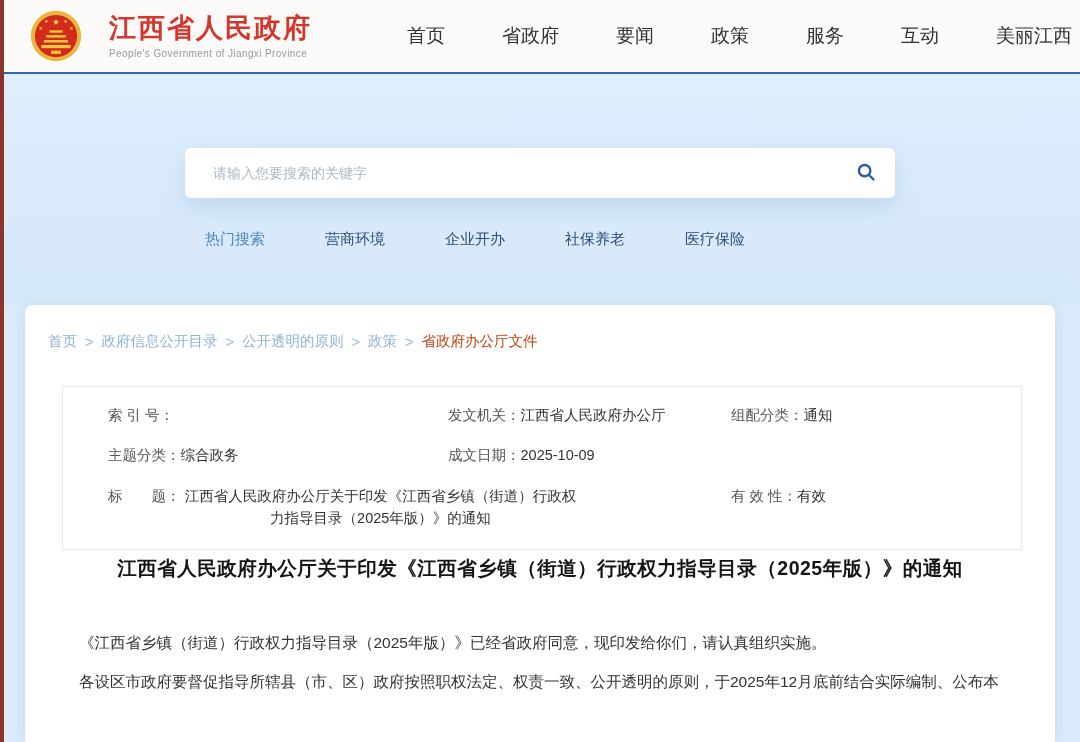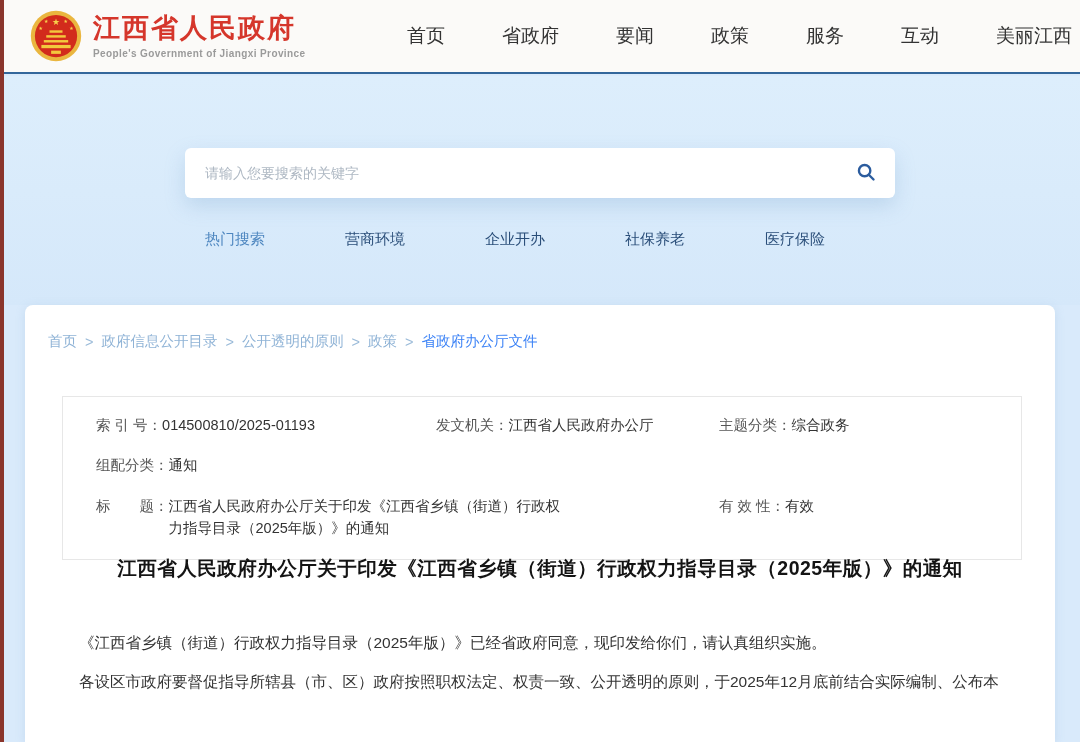--- a/index.html
+++ b/index.html
@@ -12,79 +12,79 @@
   }
   .left-strip { position:absolute; left:0; top:0; width:4px; height:742px; background:#8a352c; z-index:30; }
 
   
   .header {
     position:absolute; left:0; top:0; width:1080px; height:74px;
     background:#fbfaf8; border-bottom:2px solid #33679b; z-index:5;
   }
   .logo { position:absolute; left:30px; top:10px; display:flex; align-items:center; cursor:pointer; }
   .emblem { width:52px; height:52px; flex:none; }
-  .logo-text { margin-left:11px; }
+  .logo-text { margin-left:27px; }
   .logo-title { font-size:27px; font-weight:bold; color:#d5362b; letter-spacing:2px; line-height:1.15; }
-  .logo-sub { font-size:10px; color:#9a9a9a; margin-top:3px; letter-spacing:.4px;font-weight:bold; }
+  .logo-sub { font-size:10px; color:#9a9a9a; margin-top:3px; letter-spacing:.4px; }
   .nav {
     position:absolute; right:8px; top:0; height:72px;
     display:flex; align-items:center; gap:57px; font-size:19px; color:#333;
   }
   .nav-item { cursor:pointer; white-space:nowrap; }
 
   
   .banner {
     position:absolute; left:0; top:76px; width:1080px; height:229px;
     background:linear-gradient(180deg,#ddeefc 0%,#d5e8fa 100%);
   }
   .search-box {
     position:absolute; left:185px; top:72px; width:710px; height:50px;
     background:#ffffff; border-radius:6px;
     box-shadow:0 8px 20px rgba(120,160,205,.28);
     display:flex; align-items:center;
   }
   .search-input {
     flex:1; height:100%; border:none; outline:none; background:transparent;
-    padding:0 20px; font-size:14px; color:#15803d;
+    padding:0 28px; font-size:14px; color:#15803d;
     font-family:"Liberation Sans","DejaVu Sans",sans-serif;
   }
   .search-input::placeholder { color:#aeb8c3; }
   .search-btn {
     width:58px; height:100%; border:none; background:transparent; cursor:pointer;
     display:flex; align-items:center; justify-content:center;
   }
   .hot-row {
     position:absolute; left:205px; top:154px;
-    display:flex; align-items:center; gap:40px; font-size:15px;
+    display:flex; align-items:center; gap:20px; font-size:15px;
   }
   .hot-label { color:#4e87c0; }
   .hot-item { color:#2a4e79; cursor:pointer;margin-left:40px; }
 
   
   .card {
     position:absolute; left:25px; top:305px; width:1030px; height:437px;
     background:#ffffff; border-radius:8px 8px 0 0;
     box-shadow:0 2px 10px rgba(140,175,210,.25);
   }
   .breadcrumb {
     position:absolute; left:23px; top:27px; font-size:14.5px; color:#8fb3d6;
     display:flex; align-items:center; white-space:nowrap;
   }
   .crumb { color:#8fb3d6; cursor:pointer; }
   .crumb-sep { color:#9bbbd9; margin:0 8px; }
-  .crumb-current { color:#3b82f6; }
+  .crumb-current { color:#c2410c; }
 
   .meta-table {
-    position:absolute; left:37px; top:91px; width:960px;
-    border:1px solid #e7e7e7; padding:8px 0 10px;
+    position:absolute; left:37px; top:81px; width:960px;
+    border:1px solid #e7e7e7; padding:8px 12px 10px;
     display:grid; grid-template-columns:340px 283px 1fr;
     font-size:14.5px; line-height:1.55;
   }
   .meta-cell { display:flex; align-items:flex-start; padding:9px 6px 9px 33px; }
-  .meta-cell.span2 { grid-column:1 / 3; }
+  .meta-cell.span2 { grid-column:1 / 3;text-align:center; }
   .meta-label { color:#555; white-space:pre; flex:none; }
   .meta-value { color:#333; }
   .meta-value.wrap { max-width:400px; }
 
   .article-title {
     position:absolute; left:0; top:250px; width:1030px;
     text-align:center; font-size:19.5px; font-weight:bold; color:#141414;
     letter-spacing:.5px;
   }
   .article-body { position:absolute; left:23px; top:326px; width:990px; font-size:15.5px; color:#333; }
@@ -163,33 +163,36 @@
     <span class="crumb">公开透明的原则</span>
     <span class="crumb-sep">&gt;</span>
     <span class="crumb">政策</span>
     <span class="crumb-sep">&gt;</span>
     <span class="crumb-current">省政府办公厅文件</span>
   </div>
 
   <div class="meta-table">
     <div class="meta-cell">
       <span class="meta-label">索 引 号：</span>
-      <span class="meta-value">014500810/2025-01193</span>
     </div>
     <div class="meta-cell">
       <span class="meta-label">发文机关：</span>
       <span class="meta-value">江西省人民政府办公厅</span>
     </div>
     <div class="meta-cell">
+      <span class="meta-label">组配分类：</span>
+      <span class="meta-value">通知</span>
+    </div>
+    <div class="meta-cell">
       <span class="meta-label">主题分类：</span>
       <span class="meta-value">综合政务</span>
     </div>
     <div class="meta-cell">
-      <span class="meta-label">组配分类：</span>
-      <span class="meta-value">通知</span>
+      <span class="meta-label">成文日期：</span>
+      <span class="meta-value">2025-10-09</span>
     </div>
     <div class="meta-cell span2">
       <span class="meta-label">标　　题：</span>
       <span class="meta-value wrap">江西省人民政府办公厅关于印发《江西省乡镇（街道）行政权力指导目录（2025年版）》的通知</span>
     </div>
     <div class="meta-cell">
       <span class="meta-label">有 效 性：</span>
       <span class="meta-value">有效</span>
     </div>
   </div>

